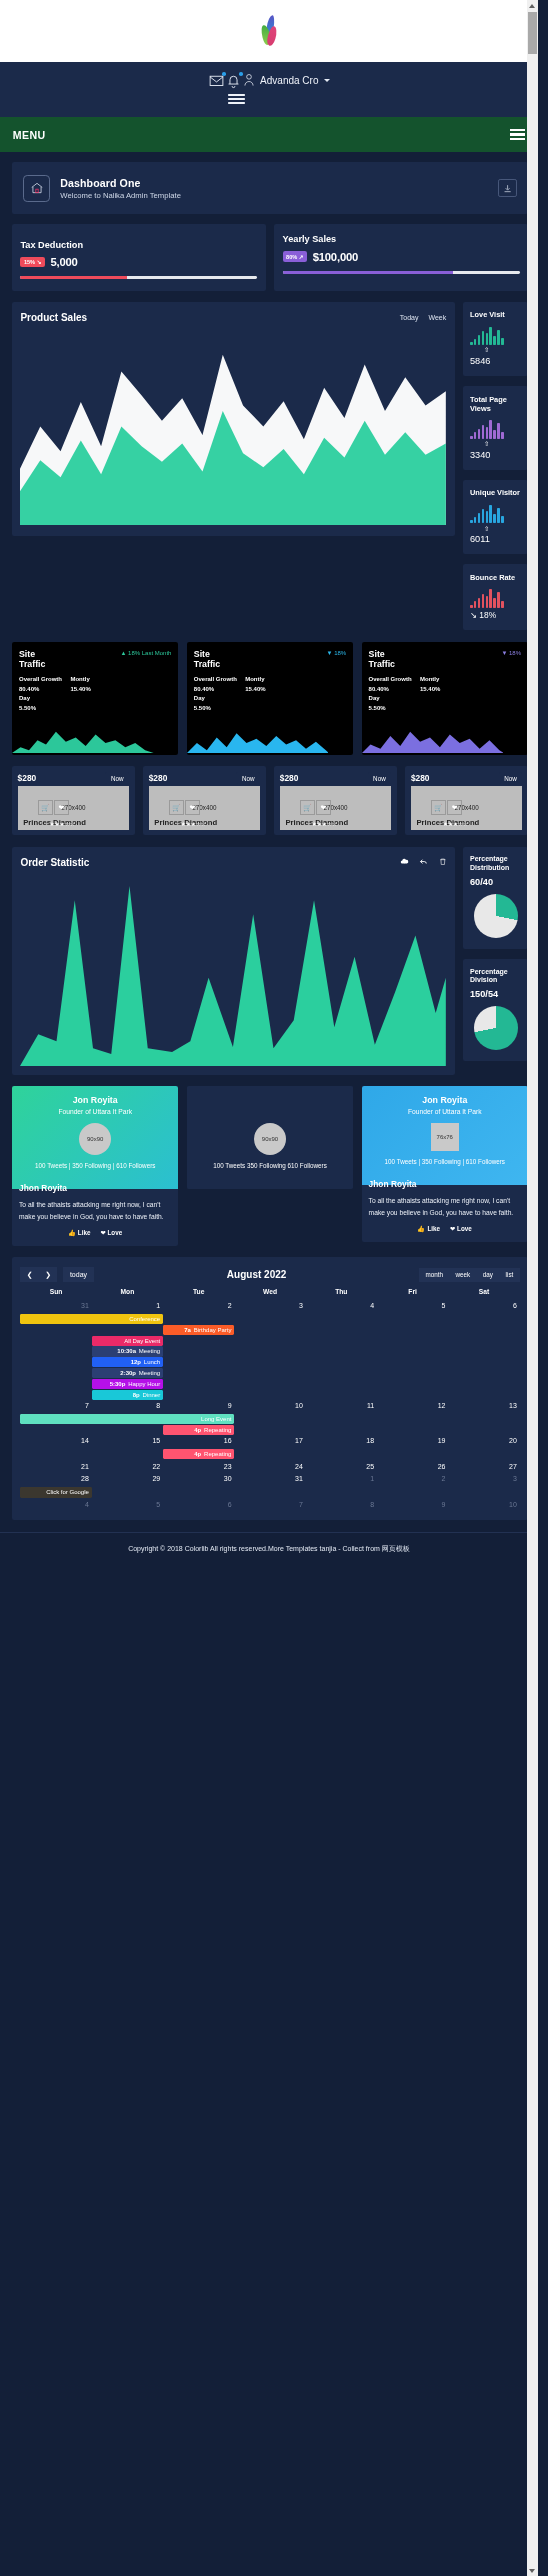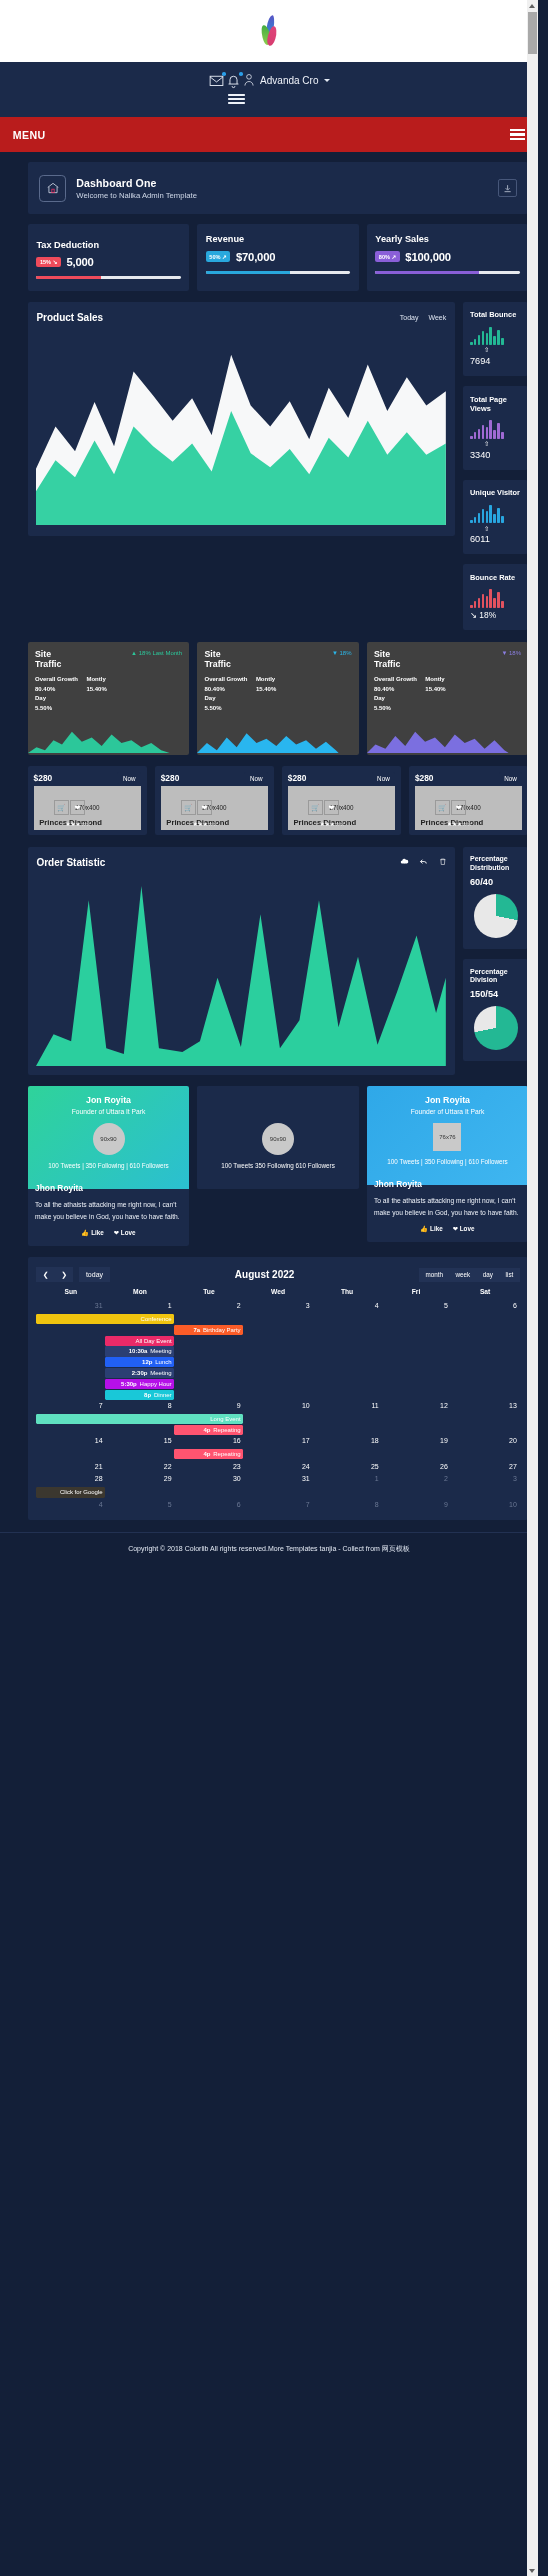--- a/index.html
+++ b/index.html
@@ -24,27 +24,27 @@
   .topnav-inner { display:flex; align-items:flex-start; justify-content:center; gap:0; }
   .tn-icon { position:relative; width:17px; height:17px; color:#e8edf7; cursor:pointer; }
   .dot { position:absolute; width:3.5px; height:3.5px; border-radius:50%; background:#2b9ee8; top:0; right:-0.7px; }
   .user-chip { display:flex; align-items:center; gap:4.2px; font-size:10px; color:#f0f3fa; cursor:pointer; }
   .caret { width:0;height:0;border-left:3.5px solid transparent;border-right:3.5px solid transparent;border-top:3.5px solid #e6ebf5; margin-left:1.4px;}
   .burger-row { display:flex; justify-content:center; margin-top:2.8px; margin-left:-65px; }
   .burger { width:17px; cursor:pointer; }
   .burger span { display:block; height:1.8px; background:#eef2f9; margin:2.1px 0; border-radius:0.7px; }
 
   
-  .menubar { background:#b91c1c; height:35px; width:538px; display:flex; align-items:center; justify-content:space-between; padding:0 12.7px; }
+  .menubar { background:#14532d; height:35px; width:538px; display:flex; align-items:center; justify-content:space-between; padding:0 12.7px; }
   .menubar .mlabel { font-size:10.6px; letter-spacing:0.4px; font-weight:700; color:#fff; font-family:"Liberation Sans Narrow","Liberation Sans",sans-serif;}
   .mburger { width:15.5px; cursor:pointer; }
   .mburger span { display:block; height:2.1px; background:#fff; margin:2.1px 0; }
 
   
-  .wrap { padding:10px 10px 0 28px; width:538px; }
+  .wrap { padding:10px 10px 0 12px; width:538px; }
   .card { background:#1b2a4a; border-radius:2.1px; }
 
   .welcome { display:flex; align-items:center; gap:10px; padding:12.7px 11.3px; margin-bottom:10px; }
   .home-box { width:27px;height:27px;border:0.7px solid #5a6a8c;border-radius:4.2px;display:flex;align-items:center;justify-content:center;}
   .welcome h2 { font-size:10.6px; font-weight:700; letter-spacing:0.1px; }
   .welcome p { font-size:7.7px; color:#cfd8e8; margin-top:2.1px; }
   .dl-box { margin-left:auto; width:18.3px;height:18.3px;border:0.7px solid #47577a;border-radius:2.1px;display:flex;align-items:center;justify-content:center;}
 
   
   .stats { display:flex; gap:8.4px; margin-bottom:11.3px; }
@@ -68,21 +68,21 @@
   .mini { background:#1b2a4a; border-radius:2.1px; padding:8.4px 7px 10px 7px; }
   .mini h4 { font-size:7.4px; font-weight:700; line-height:1.25; margin-bottom:5.6px;}
   .spark { display:flex; align-items:flex-end; gap:1.4px; height:20px; margin-bottom:1.4px; }
   .spark i { width:2.5px; display:block; border-radius:0.7px; }
   .arrow-up { font-size:6.3px; margin-left:14px; display:block; }
   .mini .num { font-size:9.2px; margin-top:2.8px; }
   .mini .num.small { font-size:8.4px; }
 
   
   .traffic-row { display:flex; gap:8.4px; margin-bottom:11.3px; }
-  .traffic { flex:1; background:#404040; border-radius:2.1px; padding:8.4px 7px 0 7px; overflow:hidden; position:relative; }
+  .traffic { flex:1; background:#000000; border-radius:2.1px; padding:8.4px 7px 0 7px; overflow:hidden; position:relative; }
   .traffic .th { display:flex; justify-content:space-between; align-items:flex-start; }
   .traffic .th h4 { font-size:8.8px; font-weight:700; line-height:1.1; width:39px;}
   .traffic .pct { font-size:6px; white-space:nowrap; }
   .tstats { display:flex; gap:8.4px; margin-top:5.6px; }
   .tstats .blk { font-size:6px; font-weight:700; line-height:1.6; }
   .tchart { height:34px; margin:5.6px -7px 0 -7px; }
 
   
   .prodrow { display:flex; gap:8.4px; margin-bottom:11.3px; }
   .prod { flex:1; background:#1b2a4a; border-radius:2.1px; padding:5.6px; }
@@ -241,30 +241,20 @@
           <h3>Tax Deduction</h3>
           <div class="row">
             <span class="badge" style="background: rgb(239, 75, 91);">15% ↘</span>
             <span class="val">5,000</span>
           </div>
           <div class="bar">
             <i style="width: 45%; background: rgb(239, 75, 91);"></i>
           </div>
         </div>
         <div class="stat">
-          <h3>Revenue</h3>
-          <div class="row">
-            <span class="badge" style="background: rgb(41, 168, 221);">50% ↗</span>
-            <span class="val">$70,000</span>
-          </div>
-          <div class="bar">
-            <i style="width: 58%; background: rgb(41, 168, 221);"></i>
-          </div>
-        </div>
-        <div class="stat">
           <h3>Yearly Sales</h3>
           <div class="row">
             <span class="badge" style="background: rgb(138, 95, 216);">80% ↗</span>
             <span class="val">$100,000</span>
           </div>
           <div class="bar">
             <i style="width: 72%; background: rgb(138, 95, 216);"></i>
           </div>
         </div>
       </div>
@@ -284,34 +274,34 @@
                    L200,38 L220,110 L240,140 L260,104 L280,158 L300,85 L320,128 L340,52 L360,118 L380,70 L400,110 L420,90
                    L420,280 L0,280 Z" fill="#ffffff" opacity="0.97"></path>
           <path d="M0,232 L20,188 L40,212 L60,160 L80,208 L100,140 L120,168 L140,190 L160,164 L180,204
                    L200,118 L220,178 L240,198 L260,172 L280,208 L300,156 L320,184 L340,132 L360,180 L380,148 L400,180 L420,164
                    L420,280 L0,280 Z" fill="#2bcf9e" opacity="0.95"></path>
         </svg>
       </div>
 
       <div class="sidecol" id="side-widgets">
           <div class="mini">
-            <h4>Total Bounce</h4>
+            <h4>Love Visit</h4>
             <div class="spark">
               <i style="height:2.8px;background:#23b894"></i>
               <i style="height:6.3px;background:#23b894"></i>
               <i style="height:10px;background:#23b894"></i>
               <i style="height:14px;background:#23b894"></i>
               <i style="height:12px;background:#23b894"></i>
               <i style="height:18.3px;background:#23b894"></i>
               <i style="height:9.2px;background:#23b894"></i>
               <i style="height:15.5px;background:#23b894"></i>
               <i style="height:7px;background:#23b894"></i>
             </div>
             <span class="arrow-up">⇧</span>
-            <div class="num">7694</div>
+            <div class="num">5846</div>
           </div>
           <div class="mini">
             <h4>Total Page Views</h4>
             <div class="spark">
               <i style="height:2.8px;background:#a06ad4"></i>
               <i style="height:6.3px;background:#a06ad4"></i>
               <i style="height:10px;background:#a06ad4"></i>
               <i style="height:14px;background:#a06ad4"></i>
               <i style="height:12px;background:#a06ad4"></i>
               <i style="height:18.3px;background:#a06ad4"></i>

